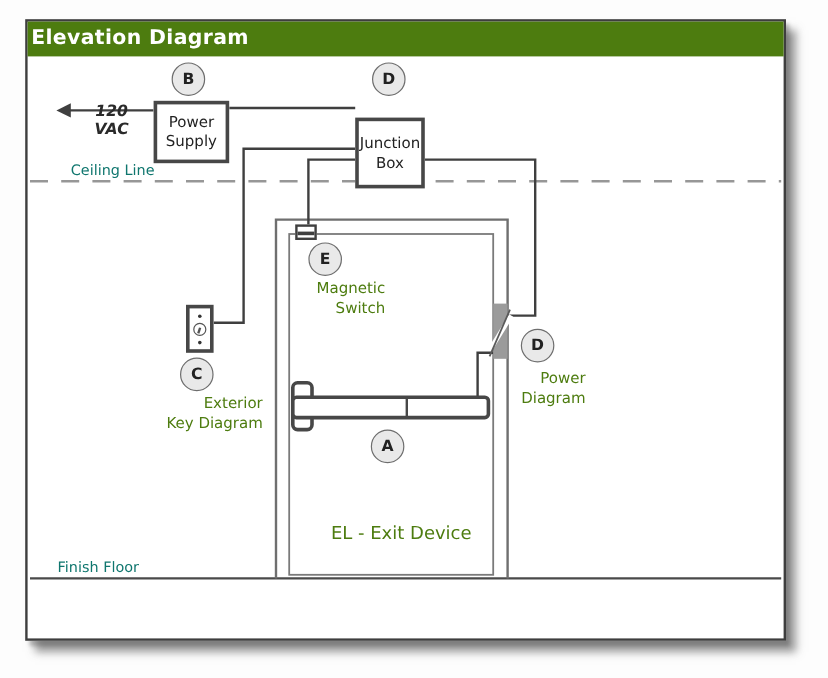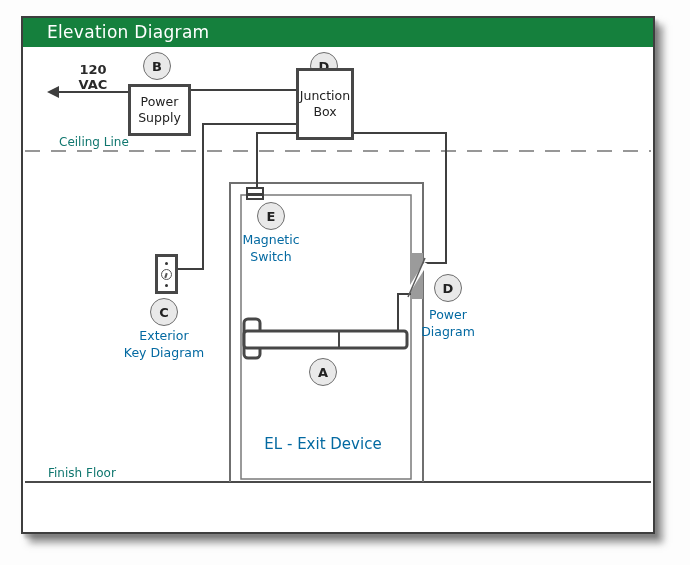--- a/index.html
+++ b/index.html
@@ -1,30 +1,30 @@
 <!DOCTYPE html>
 <html><head>
 <meta charset="utf-8">
 <style>
   html,body{margin:0;padding:0;background:#fdfdfd;width:690px;height:565px;overflow:hidden;
     font-family:"DejaVu Sans","Liberation Sans",sans-serif;}
   .card{position:absolute;left:21px;top:16px;width:634px;height:518px;background:#fff;
     border:2px solid #3e3e3e;box-sizing:border-box;
     box-shadow:8px 9px 7px rgba(70,70,70,.55),3px 4px 3px rgba(90,90,90,.35);}
-  .titlebar{position:absolute;left:0;top:0;width:100%;height:29px;background:#15803d;
-    color:#fff;font-size:17px;font-weight:normal;line-height:29px;padding-left:24px;
+  .titlebar{position:absolute;left:0;top:0;width:100%;height:29px;background:#4d7c0f;
+    color:#fff;font-size:17px;font-weight:bold;line-height:29px;padding-left:3px;
     box-sizing:border-box;letter-spacing:.3px;}
   svg.layer{position:absolute;left:0;top:0;width:630px;height:514px;}
   .comp-box{position:absolute;background:#fff;border:3px solid #474747;box-sizing:border-box;
     display:flex;flex-direction:column;align-items:center;justify-content:center;
     font-size:12.5px;color:#222;line-height:1.3;text-align:center;}
   .tag-circle{position:absolute;width:28px;height:28px;border-radius:50%;background:#e9e9e9;
     border:1.5px solid #6e6e6e;box-sizing:border-box;display:flex;align-items:center;
     justify-content:center;font-size:13px;font-weight:bold;color:#222;}
-  .lbl{position:absolute;font-size:12.5px;color:#0369a1;text-align:center;line-height:1.32;}
+  .lbl{position:absolute;font-size:12.5px;color:#4d7c0f;text-align:right;line-height:1.32;}
   .lbl span{display:block;}
   .muted{color:#0f766e;font-size:12px;text-align:left;}
   .voltage{position:absolute;font-size:13px;font-weight:600;color:#2a2a2a;text-align:center;}
   .magswitch{position:absolute;left:223px;top:169px;width:18px;height:13px;background:#fff;
     border:2px solid #3f3f3f;box-sizing:border-box;}
   .magswitch .stripe{position:absolute;left:0;top:4px;width:100%;height:2.5px;background:#3f3f3f;}
   .keyplate{position:absolute;left:132px;top:236px;width:23px;height:40px;background:#fff;
     border:3px solid #474747;box-sizing:border-box;}
   .keyplate .dot{position:absolute;left:7px;width:3px;height:3px;border-radius:50%;background:#333;}
   .keyplate .keyhole{position:absolute;left:2.5px;top:12px;width:11px;height:11px;border-radius:50%;
@@ -63,34 +63,34 @@
     <line x1="402" y1="240" x2="385" y2="279" stroke="#5a5a5a" stroke-width="1.5"></line>
 
     <rect x="221" y="301" width="16" height="39" rx="4" fill="#fff" stroke="#474747" stroke-width="3"></rect>
     <rect x="221" y="313" width="163" height="17" rx="3" fill="#fff" stroke="#474747" stroke-width="3"></rect>
     <line x1="316" y1="313" x2="316" y2="330" stroke="#474747" stroke-width="2"></line>
   </svg>
 
   <div class="lbl muted" style="left:36px;top:117px;">Ceiling Line</div>
   <div class="lbl muted" style="left:25px;top:448px;">Finish Floor</div>
 
-  <div class="voltage" style="left:40px;top:44px;width:60px;">120 VAC</div>
+  <div class="voltage" style="left:40px;top:68px;width:60px;font-style:italic;">120 VAC</div>
 
   <div class="tag-circle" style="left:120px;top:34px;">
       <span>B</span>
     </div>
   <div class="comp-box" style="left:105px;top:66px;width:63px;height:52px;">
     <span>Power</span>
     <span>Supply</span>
   </div>
 
   <div class="tag-circle" style="left:287px;top:34px;">
       <span>D</span>
     </div>
-  <div class="comp-box" style="left:273px;top:50px;width:58px;height:72px;">
+  <div class="comp-box" style="left:273px;top:80px;width:58px;height:59px;">
     <span>Junction</span>
     <span>Box</span>
   </div>
 
   <div class="magswitch">
     <div class="stripe"></div>
   </div>
   <div class="tag-circle" style="left:234px;top:184px;">
       <span>E</span>
     </div>

